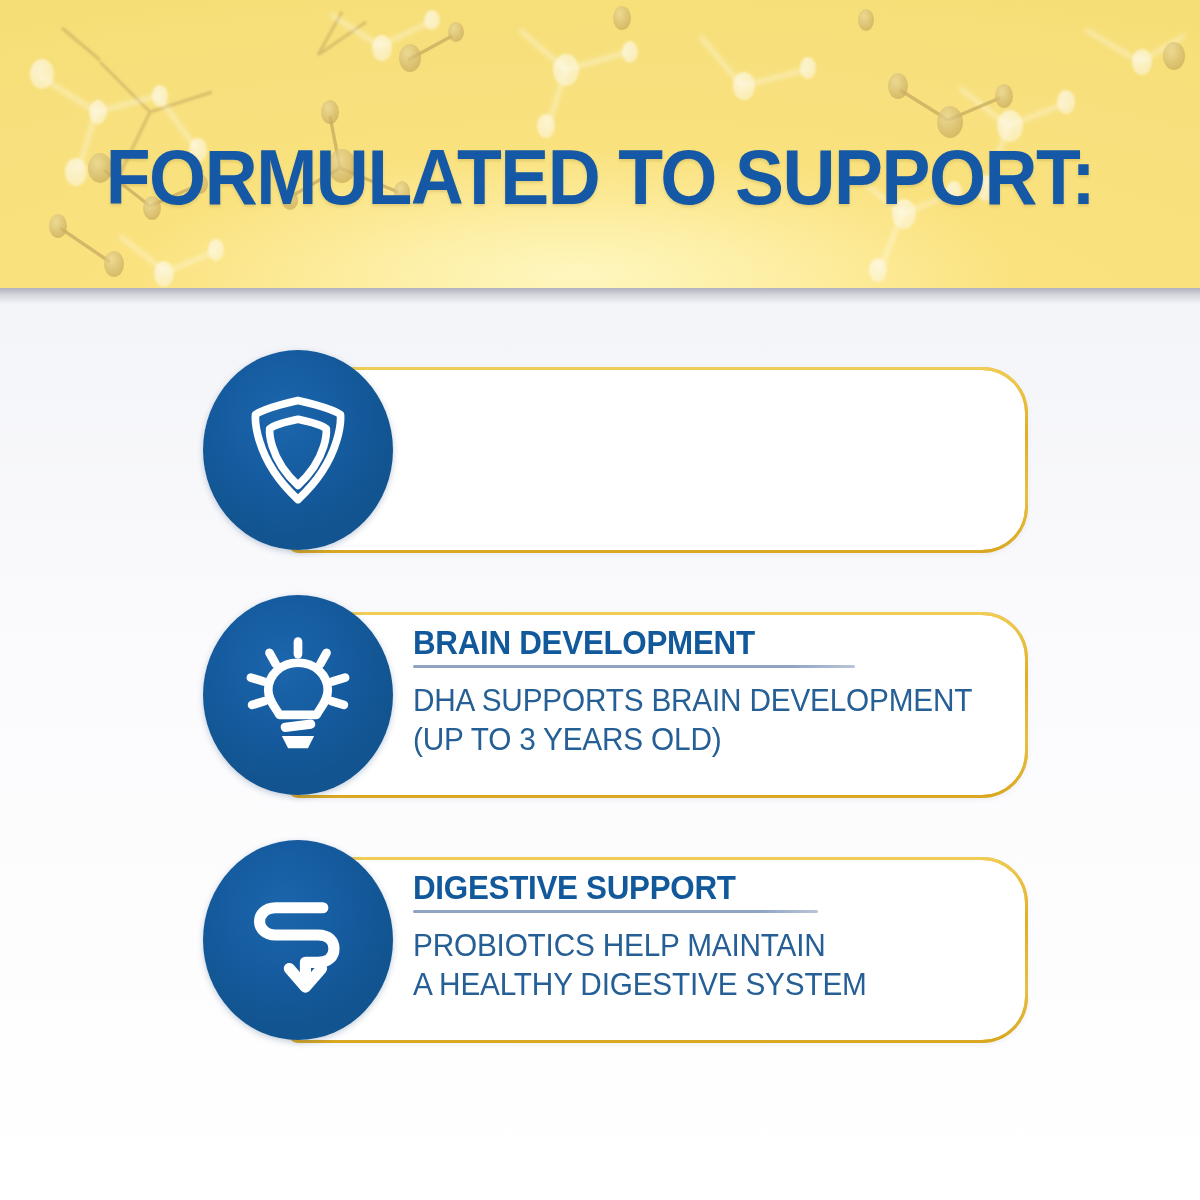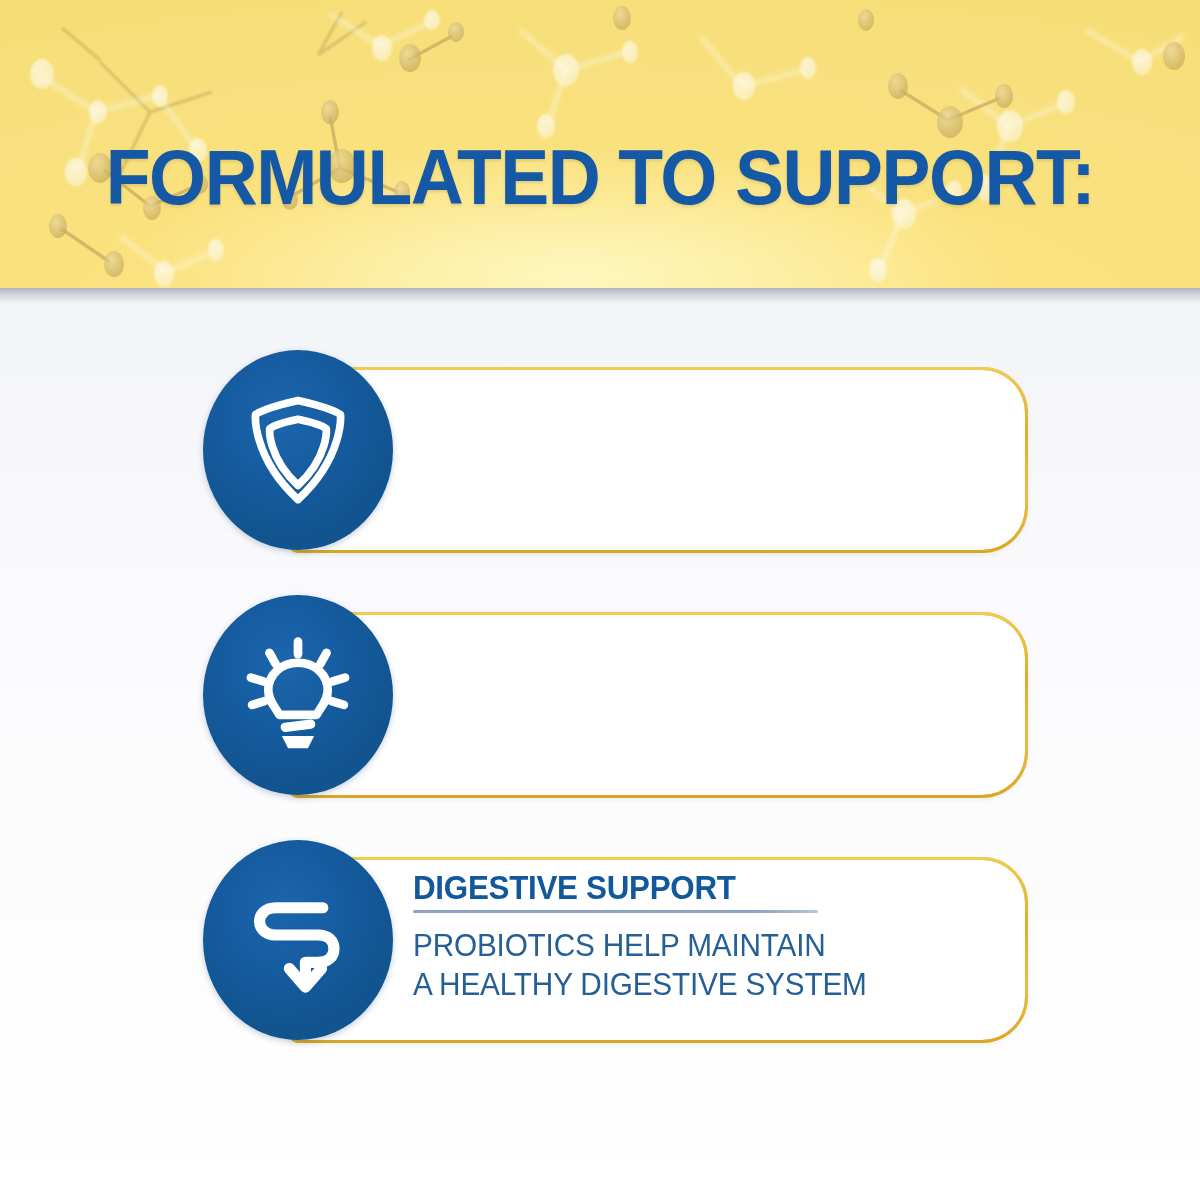--- a/index.html
+++ b/index.html
@@ -273,20 +273,28 @@
             <line x1="88" y1="36" x2="78" y2="39"></line>
             <line x1="13" y1="58" x2="23" y2="55"></line>
             <line x1="87" y1="58" x2="77" y2="55"></line>
           </g>
           <path d="M50 24 C36 24 26 34 26 46 C26 55 32 60 35 66 L65 66 C68 60 74 55 74 46 C74 34 64 24 50 24 Z" fill="none" stroke="#ffffff" stroke-width="7" stroke-linejoin="round"></path>
           <rect x="36" y="71" width="28" height="7.5" rx="3.5" fill="#ffffff" transform="rotate(-7 50 75)"></rect>
           <path d="M37 83 L63 83 L58 93 L42 93 Z" fill="#ffffff"></path>
         </svg>
       </div>
 
+      <div class="txt">
+        <div class="head">BRAIN DEVELOPMENT</div>
+        <div class="rule w2"></div>
+        <div class="body">
+          <span>DHA SUPPORTS BRAIN DEVELOPMENT</span><br>
+          <span>(UP TO 3 YEARS OLD)</span>
+        </div>
+      </div>
     </div>
 
     <div class="card-row">
       <div class="panel"></div>
 
       <div class="badge">
         <svg width="124" height="124" viewBox="0 0 100 100" aria-hidden="true">
           <path d="M70 24 L32 24 C23 24 19 30 19 35 C19 40 23 46 32 46 L66 46 C75 46 79 51 79 57
                    C79 63 75 68 66 68 L56 68 L56 84" fill="none" stroke="#ffffff" stroke-width="9" stroke-linecap="round" stroke-linejoin="round"></path>
           <path d="M43 73 L56 88 L69 73" fill="none" stroke="#ffffff" stroke-width="9" stroke-linecap="round" stroke-linejoin="round"></path>

